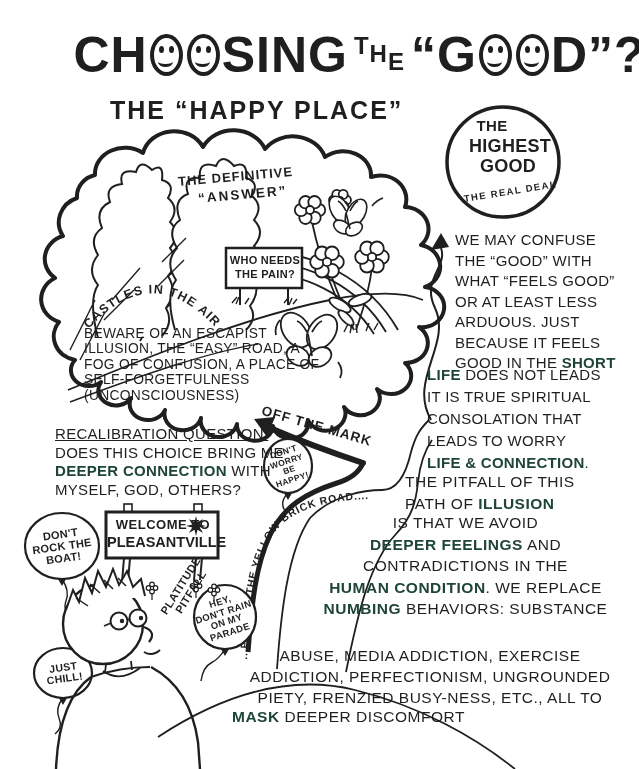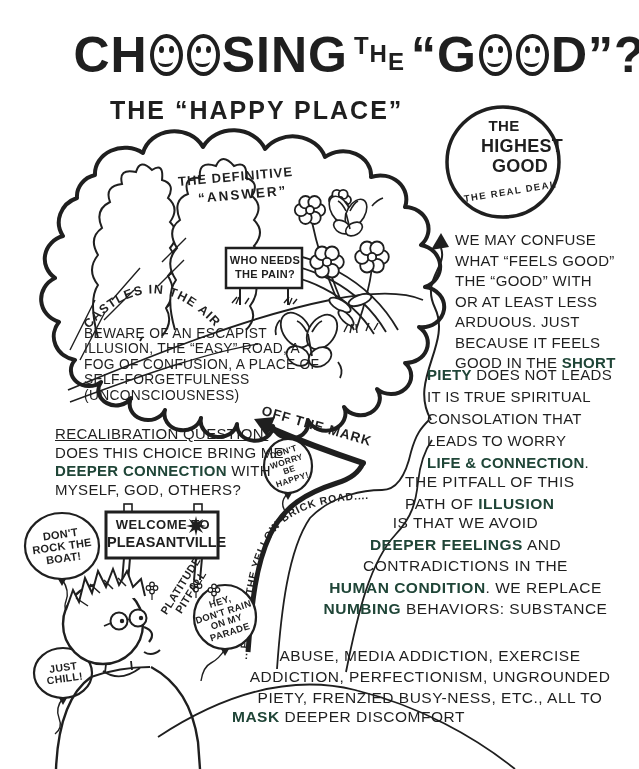--- a/index.html
+++ b/index.html
@@ -19,21 +19,21 @@
           border-radius:50%;top:8px;}
   .smiley .eyeL{left:5px}.smiley .eyeR{right:5px}
   .smiley .mouth{position:absolute;left:4px;bottom:5px;width:15px;height:8px;
           border-bottom:3.5px solid var(--ink);border-radius:0 0 100% 100%;}
   .theblock{display:inline-flex;font-size:24px;font-weight:700;margin:0 6px;align-self:flex-start;padding-top:6px;}
   .theblock .t2{position:relative;top:8px;}
   .theblock .t3{position:relative;top:16px;}
   .subtitle{position:absolute;left:110px;top:96px;width:360px;text-align:left;
             font-size:25px;font-weight:700;letter-spacing:2px;z-index:2;}
   
-  .badge-text{left:449px;top:116px;width:110px;text-align:center;font-weight:700;line-height:20px;}
+  .badge-text{left:437px;top:116px;width:110px;text-align:center;font-weight:700;line-height:20px;}
   .badge-text .l1{font-size:15px;}
   .badge-text .l2,.badge-text .l3{font-size:18px;padding-left:32px;}
   .badge-tag{left:463px;top:193px;font-size:9.5px;letter-spacing:1.4px;font-weight:700;
              transform:rotate(-9deg);transform-origin:left top;}
   
   .definitive1{left:178px;top:169px;font-size:13px;font-weight:700;letter-spacing:1px;transform:rotate(-5deg);}
   .definitive2{left:198px;top:187px;font-size:13.5px;font-weight:700;letter-spacing:2px;transform:rotate(-5deg);}
   .whoneeds{left:228px;top:254px;width:74px;text-align:center;font-size:11px;line-height:13.5px;font-weight:700;}
   .beware{left:84px;top:326px;font-size:13.8px;line-height:15.4px;}
   
@@ -299,29 +299,29 @@
 
   <div class="txt recal">
       <div><span class="u">RECALIBRATION QUESTION:</span></div>
       <div><span>DOES THIS CHOICE BRING ME</span></div>
       <div><span class="em">DEEPER CONNECTION</span><span> WITH</span></div>
       <div><span>MYSELF, GOD, OTHERS?</span></div>
     </div>
 
   <div class="txt p1a">
       <div><span>WE MAY CONFUSE</span></div>
+      <div><span>THE “GOOD” WITH</span></div>
       <div><span>WHAT “FEELS GOOD”</span></div>
-      <div><span>THE “GOOD” WITH</span></div>
       <div><span>OR AT LEAST LESS</span></div>
       <div><span>ARDUOUS. JUST</span></div>
       <div><span>BECAUSE IT FEELS</span></div>
       <div><span>GOOD IN THE </span><span class="em">SHORT</span></div>
     </div>
   <div class="txt p1b">
-      <div><span class="em">PIETY</span><span> DOES NOT LEADS</span></div>
+      <div><span class="em">LIFE</span><span> DOES NOT LEADS</span></div>
       <div><span>IT IS TRUE SPIRITUAL</span></div>
       <div><span>CONSOLATION THAT</span></div>
       <div><span>LEADS TO WORRY</span></div>
       <div><span class="em">LIFE &amp; CONNECTION</span><span>.</span></div>
     </div>
   <div class="txt p2a">
       <div><span>THE PITFALL OF THIS</span></div>
       <div><span>PATH OF </span><span class="em">ILLUSION</span></div>
     </div>
   <div class="txt p2b">

